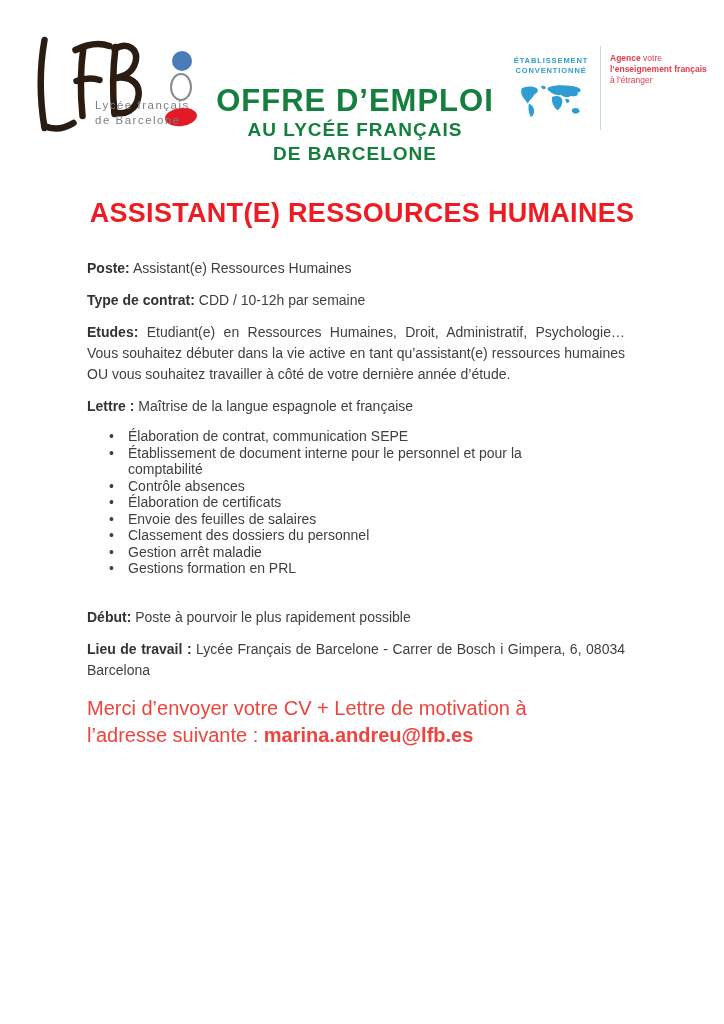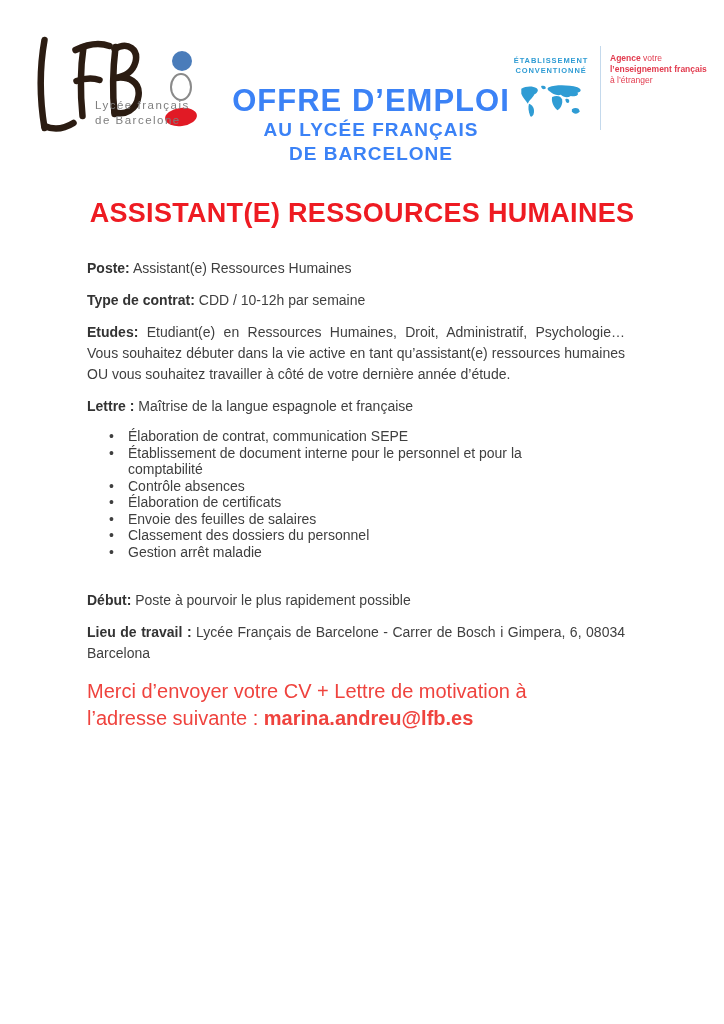--- a/index.html
+++ b/index.html
@@ -20,23 +20,23 @@
   .lfb-logo { position: absolute; left: 33px; top: 36px; width: 180px; height: 110px; }
   .lfb-letters { position: absolute; left: 0; top: 0; }
   .lfb-figure { position: absolute; left: 130px; top: 14px; }
   .lfb-subtitle {
     position: absolute; left: 62px; top: 62px;
     font-size: 11.5px; line-height: 15px; letter-spacing: 1.5px;
     color: #7e7e7e; white-space: nowrap;
   }
 
   .title-block {
-    position: absolute; left: 371px; top: 84px;
+    position: absolute; left: 355px; top: 84px;
     transform: translateX(-50%);
-    text-align: center; white-space: nowrap; color: #3b82f6;
+    text-align: center; white-space: nowrap; color: #15803d;
   }
   .title-line1 { font-size: 31px; font-weight: 700; letter-spacing: 1px; line-height: 34px; }
   .title-line2, .title-line3 { font-size: 19px; font-weight: 700; letter-spacing: 1px; line-height: 24px; }
 
   .aefe-block { position: absolute; right: 14px; top: 46px; display: flex; align-items: flex-start; }
   .badge-col { width: 90px; text-align: center; padding-top: 10px; }
   .badge-text { font-size: 7.5px; font-weight: 600; letter-spacing: 0.9px; color: #2f9cd4; line-height: 10px; }
   .world-map { margin-top: 6px; }
   .aefe-divider { width: 1px; height: 84px; background: #c4d9ec; margin: 0 9px 0 4px; }
   .aefe-col { width: 100px; }
@@ -170,20 +170,21 @@
 
 
     <ul class="missions">
       <li>Élaboration de contrat, communication SEPE</li>
       <li>Établissement de document interne pour le personnel et pour la comptabilité</li>
       <li>Contrôle absences</li>
       <li>Élaboration de certificats</li>
       <li>Envoie des feuilles de salaires</li>
       <li>Classement des dossiers du personnel</li>
       <li>Gestion arrêt maladie</li>
+      <li>Gestions formation en PRL</li>
     </ul>
 
     <p class="para debut">
       <span class="label">Début:</span>
       <span>Poste à pourvoir le plus rapidement possible</span>
     </p>
 
     <p class="para justify">
       <span class="label">Lieu de travail :</span>
       <span>Lycée Français de Barcelone - Carrer de Bosch i Gimpera, 6, 08034 Barcelona</span>

